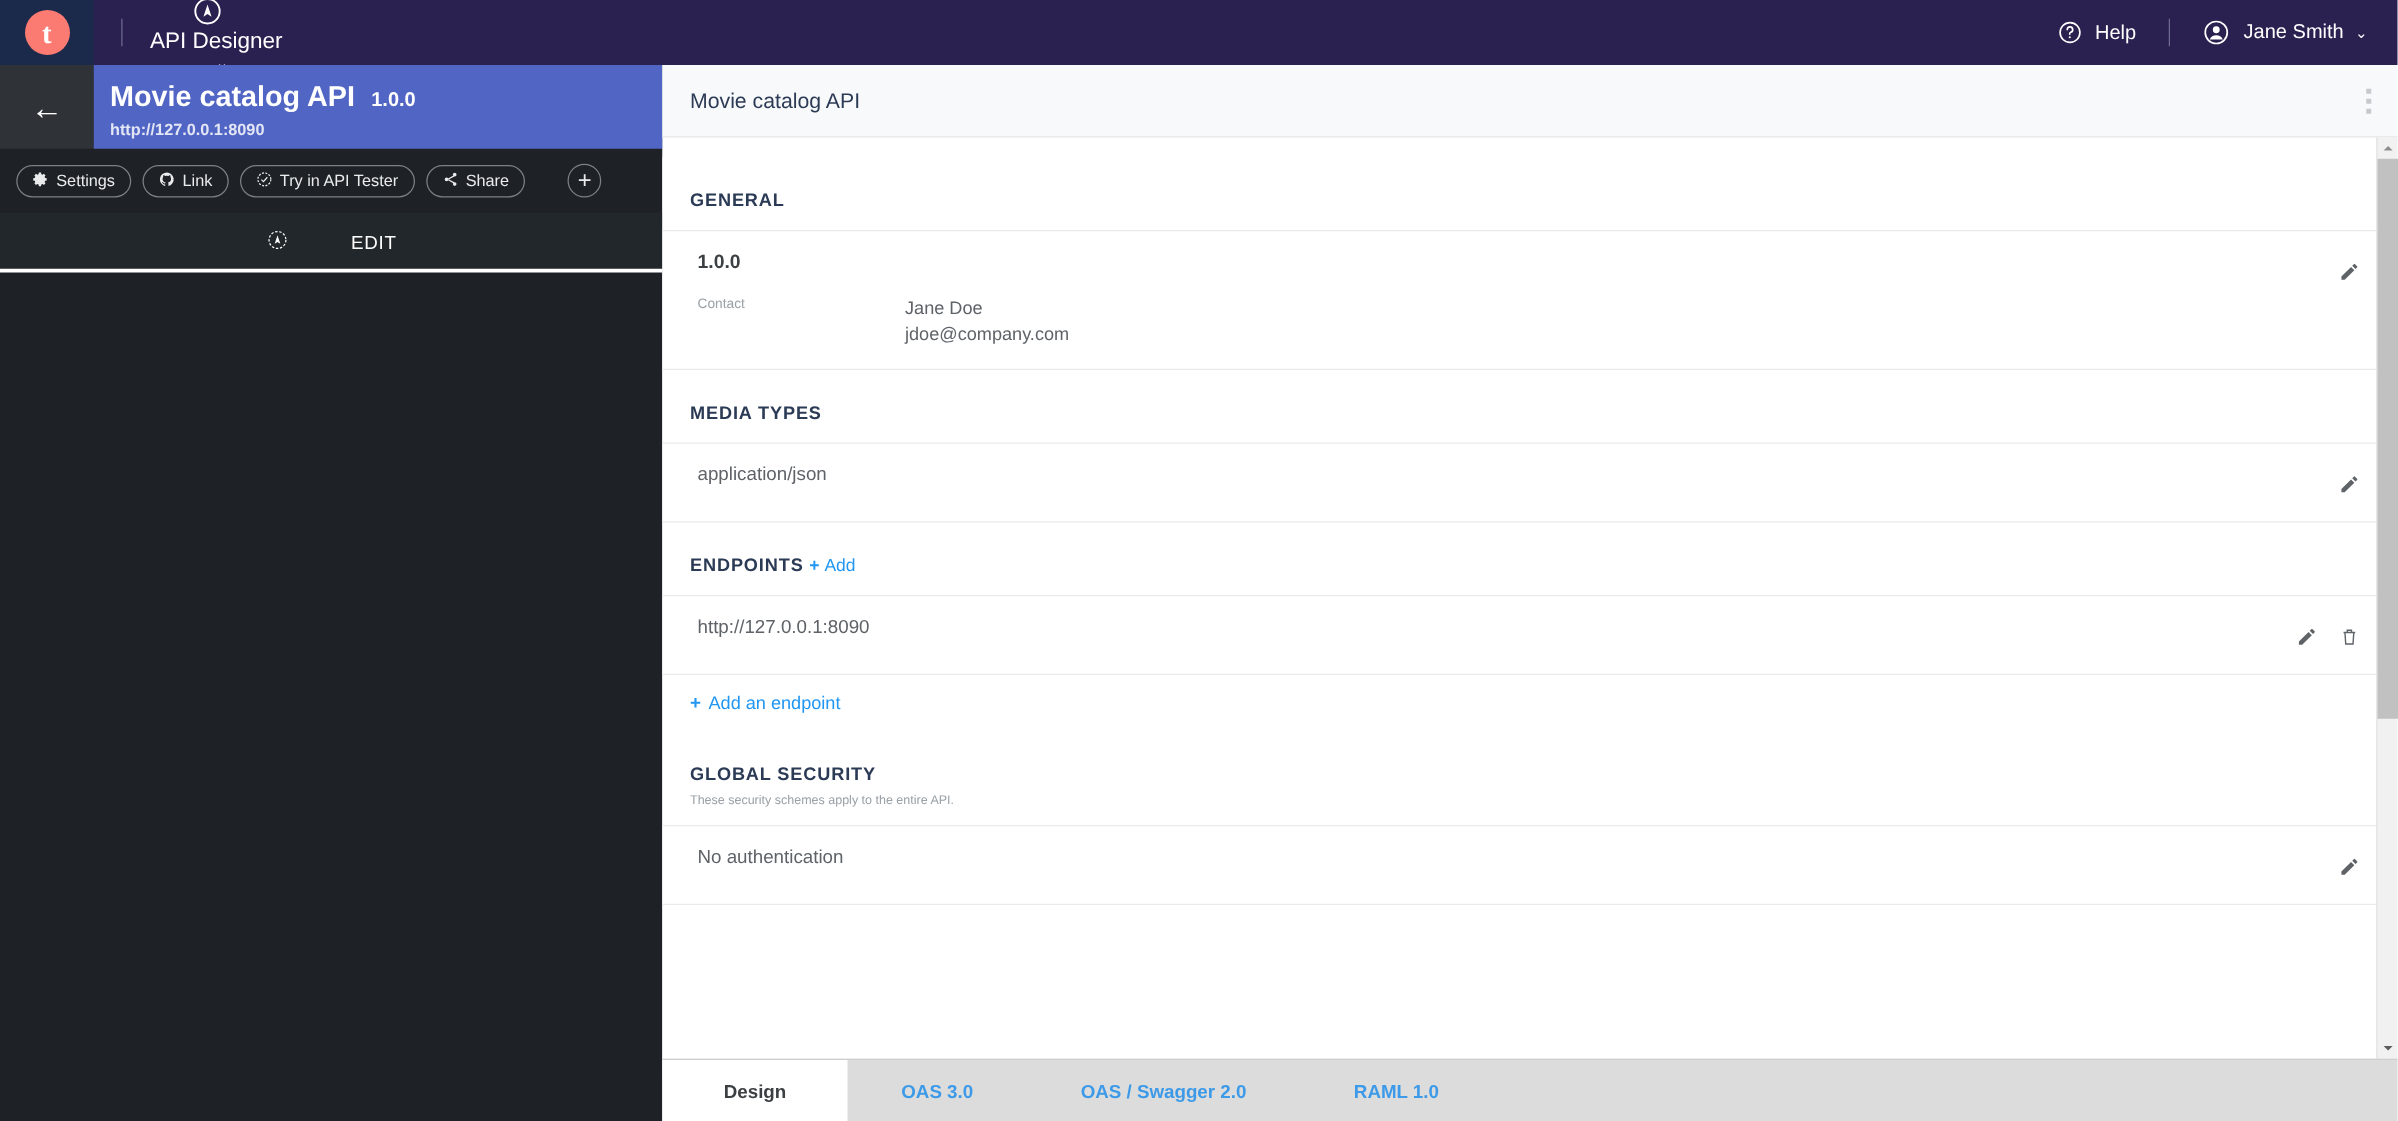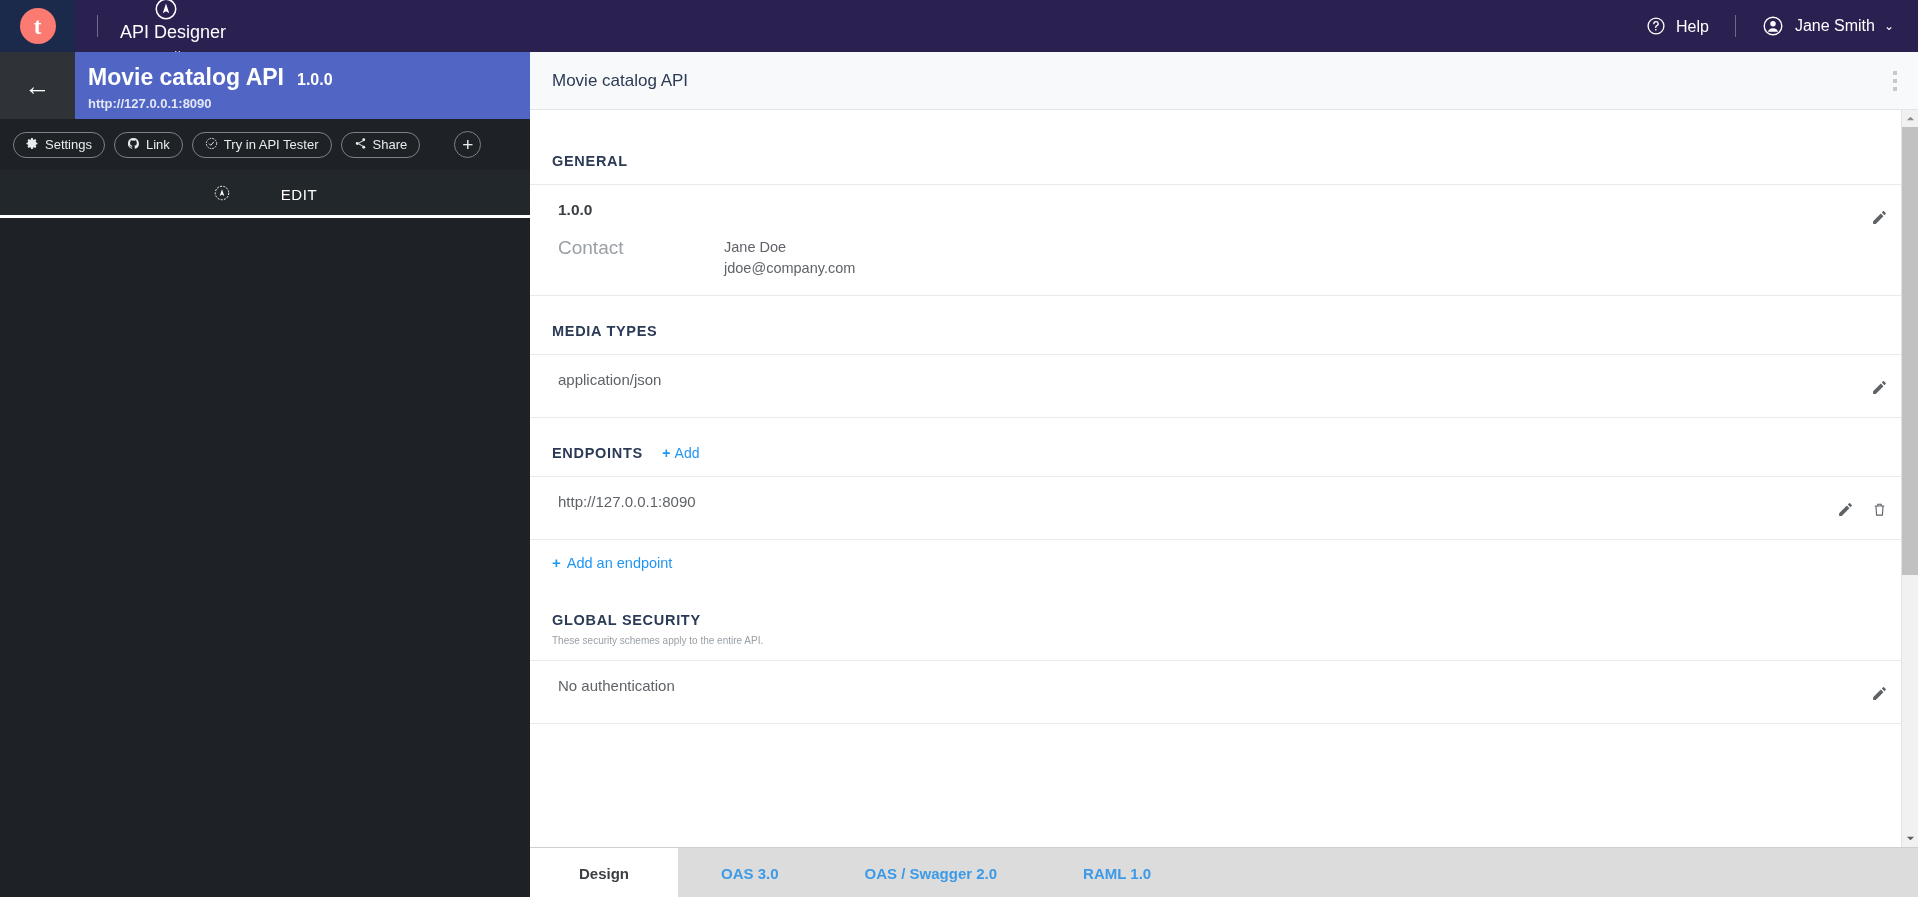--- a/index.html
+++ b/index.html
@@ -131,38 +131,38 @@
     width: 1388px; height: 737px;
     overflow: hidden; background: #ffffff;
   }
   .sect-head { padding: 26px 0 14px 22px; }
   .sect-title {
     color: #2b3a55; font-size: 14.5px; font-weight: bold;
     letter-spacing: .7px; display: inline-block;
   }
   .sect-desc { color: #9aa0a6; font-size: 10px; margin-top: 6px; }
   .add-inline {
-    color: #2196f3; font-size: 14px; margin-left: 15px;
+    color: #2196f3; font-size: 14px; 
     cursor: pointer; font-weight: normal; display: inline-block;
   }
   .add-inline b { font-weight: bold; margin-right: 4px; }
 
   .row {
     border-top: 1px solid #e8eaec;
     border-bottom: 1px solid #e8eaec;
     padding: 16px 22px 16px 28px;
     display: flex; align-items: flex-start;
     min-height: 56px; background: #fff;
   }
   .row-body { flex: 1; }
   .row-strong { color: #3c4043; font-size: 15.5px; font-weight: bold; }
   .row-text { color: #5f6368; font-size: 15px; }
   .row-desc { color: #5f6368; font-size: 15px; margin-top: 16px; }
   .kv { display: flex; margin-top: 18px; }
-  .kv-key { color: #9aa0a6; font-size: 19px; width: 166px; }
+  .kv-key { color: #9aa0a6; font-size: 11px; width: 166px; }
   .kv-val { color: #5f6368; font-size: 14.5px; line-height: 1.45; }
   .row-actions { display: flex; align-items: center; padding-top: 2px; }
   .icon-btn {
     width: 34px; height: 28px; display: flex;
     align-items: center; justify-content: center; cursor: pointer;
   }
   .add-link {
     color: #2196f3; font-size: 14.5px; padding: 14px 0 14px 22px;
     cursor: pointer; display: flex; align-items: center;
   }

